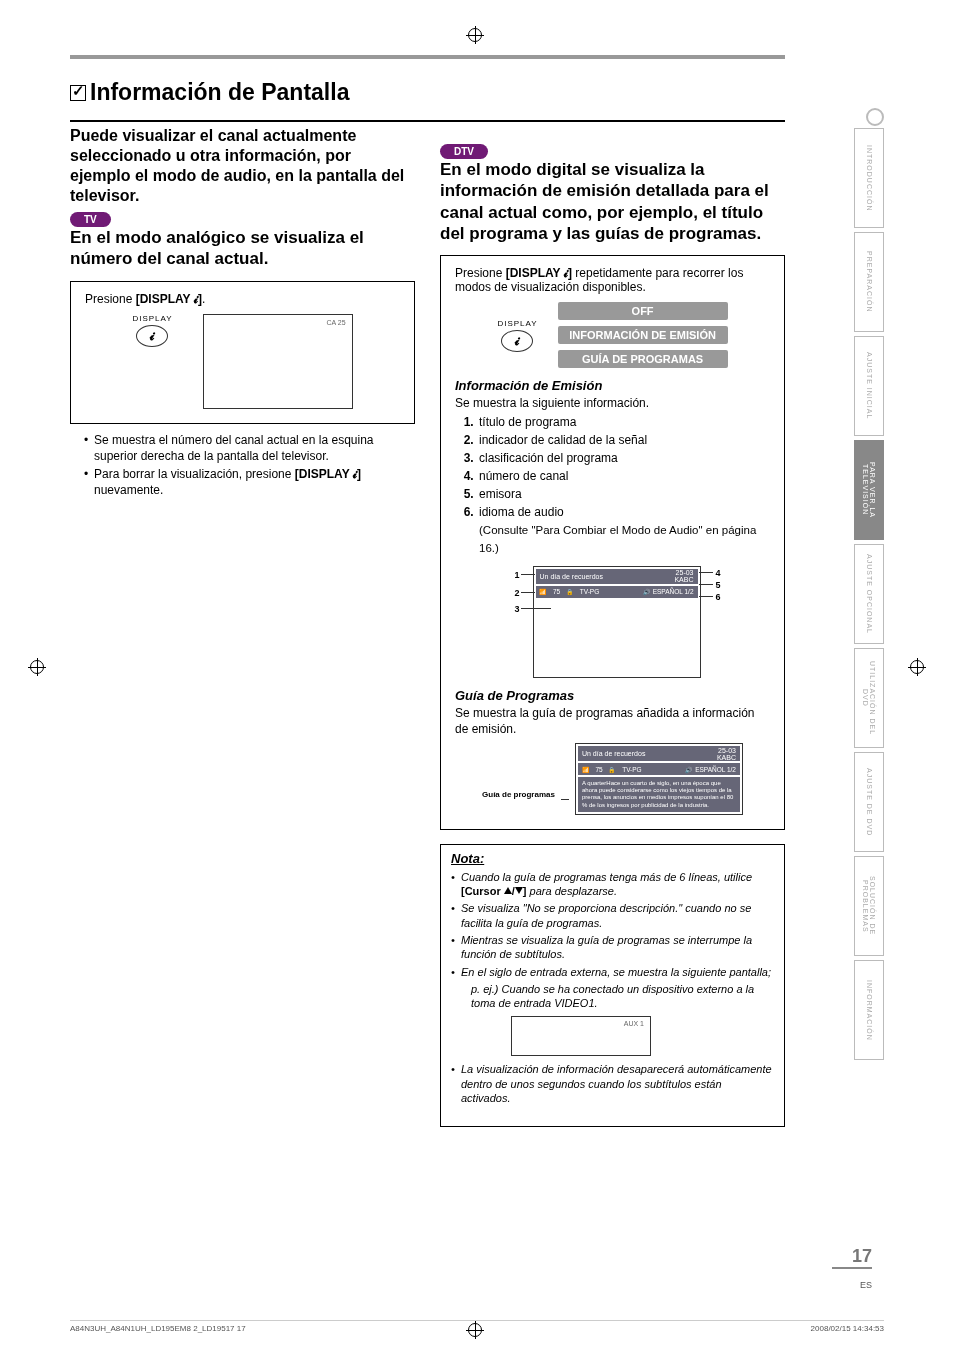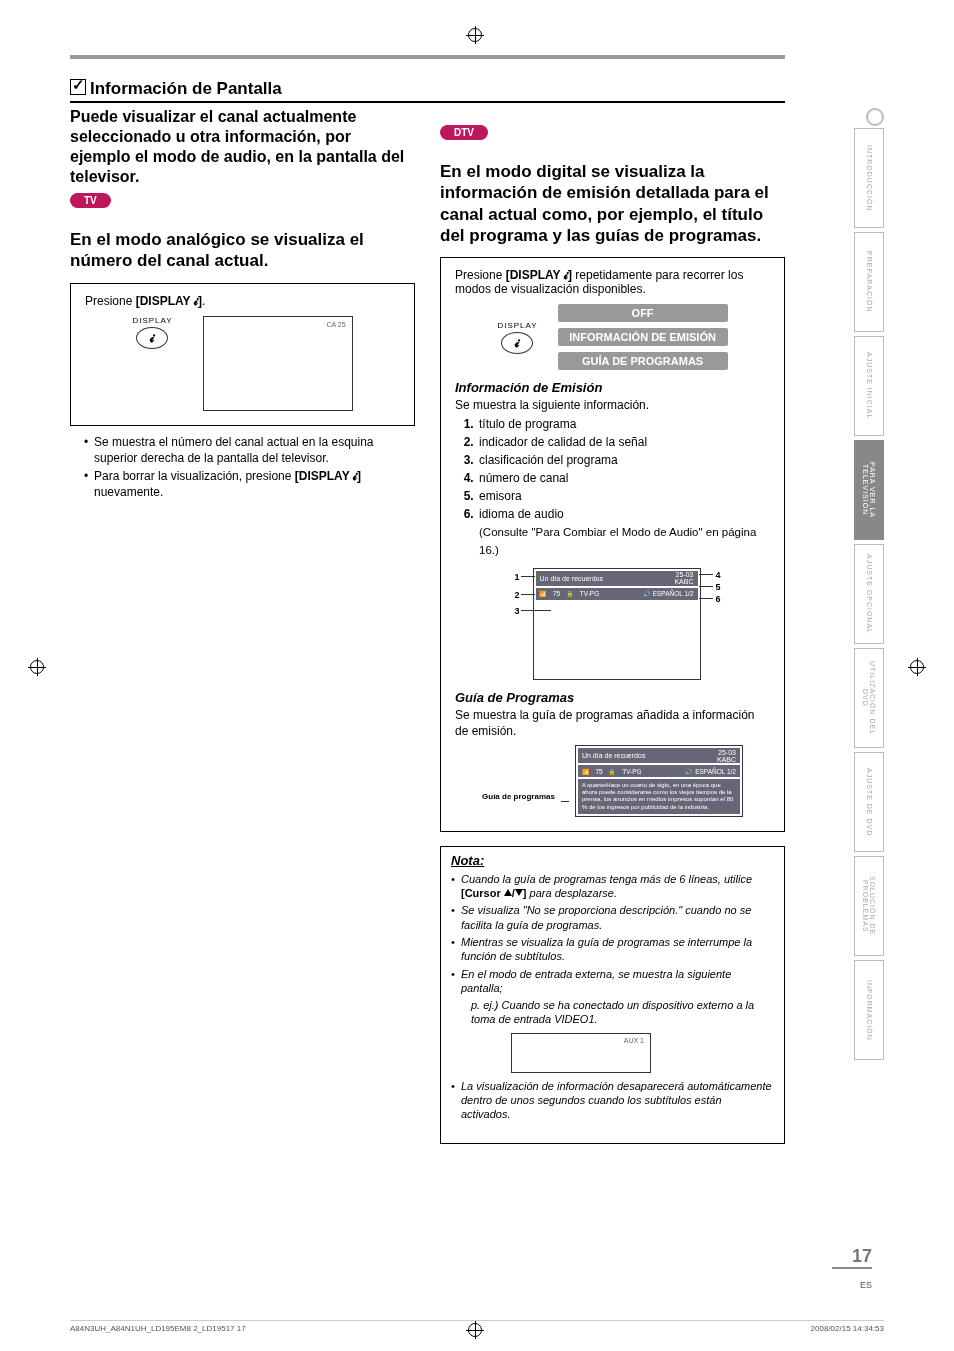--- a/index.html
+++ b/index.html
@@ -29,24 +29,24 @@
     width: 715px;
   }
   .two-col {
     display: flex;
     gap: 25px;
   }
   .col {
     flex: 1;
   }
   .section-title {
-    font-size: 17px;
+    font-size: 23px;
     font-weight: bold;
     border-bottom: 2px solid #000;
-    padding-bottom: 2px;
+    padding-bottom: 14px;
     margin-bottom: 4px;
   }
   .check-icon {
     display: inline-block;
     width: 16px;
     height: 16px;
     border: 1.5px solid #000;
     position: relative;
     margin-right: 4px;
     vertical-align: -1px;
@@ -60,27 +60,27 @@
     font-weight: bold;
   }
   .intro-para {
     font-size: 16px;
     font-weight: bold;
     line-height: 1.25;
     margin-bottom: 6px;
   }
   .mode-badge {
     display: inline-block;
-    background: #be185d;
+    background: #701a75;
     color: #fff;
     border-radius: 10px;
     padding: 2px 14px;
     font-size: 10px;
     font-weight: bold;
-    margin-bottom: 21px;
+    margin-bottom: 0;
   }
   .mode-desc {
     font-size: 17px;
     font-weight: bold;
     line-height: 1.25;
     margin-bottom: 11px;
   }
   .step-box {
     border: 1px solid #000;
     padding: 10px 14px 14px 14px;
@@ -524,21 +524,21 @@
             </div>
           </div>
         </div>
 
         <div class="note-box">
           <div class="note-title">Nota:</div>
           <ul class="note-list">
             <li>Cuando la guía de programas tenga más de 6 líneas, utilice <b style="font-style:normal">[Cursor <span class="tri-up"></span>/<span class="tri-down"></span>]</b> para desplazarse.</li>
             <li>Se visualiza "No se proporciona descripción." cuando no se facilita la guía de programas.</li>
             <li>Mientras se visualiza la guía de programas se interrumpe la función de subtítulos.</li>
-            <li>En el modo de entrada externa, se muestra la siguiente pantalla;</li>
+            <li>En el siglo de entrada externa, se muestra la siguiente pantalla;</li>
           </ul>
           <p class="note-subline">p. ej.) Cuando se ha conectado un dispositivo externo a la toma de entrada VIDEO1.</p>
           <div class="aux-screen">
             <span>AUX 1</span>
           </div>
           <ul class="note-list">
             <li>La visualización de información desaparecerá automáticamente dentro de unos segundos cuando los subtítulos están activados.</li>
           </ul>
         </div>
       </div>

